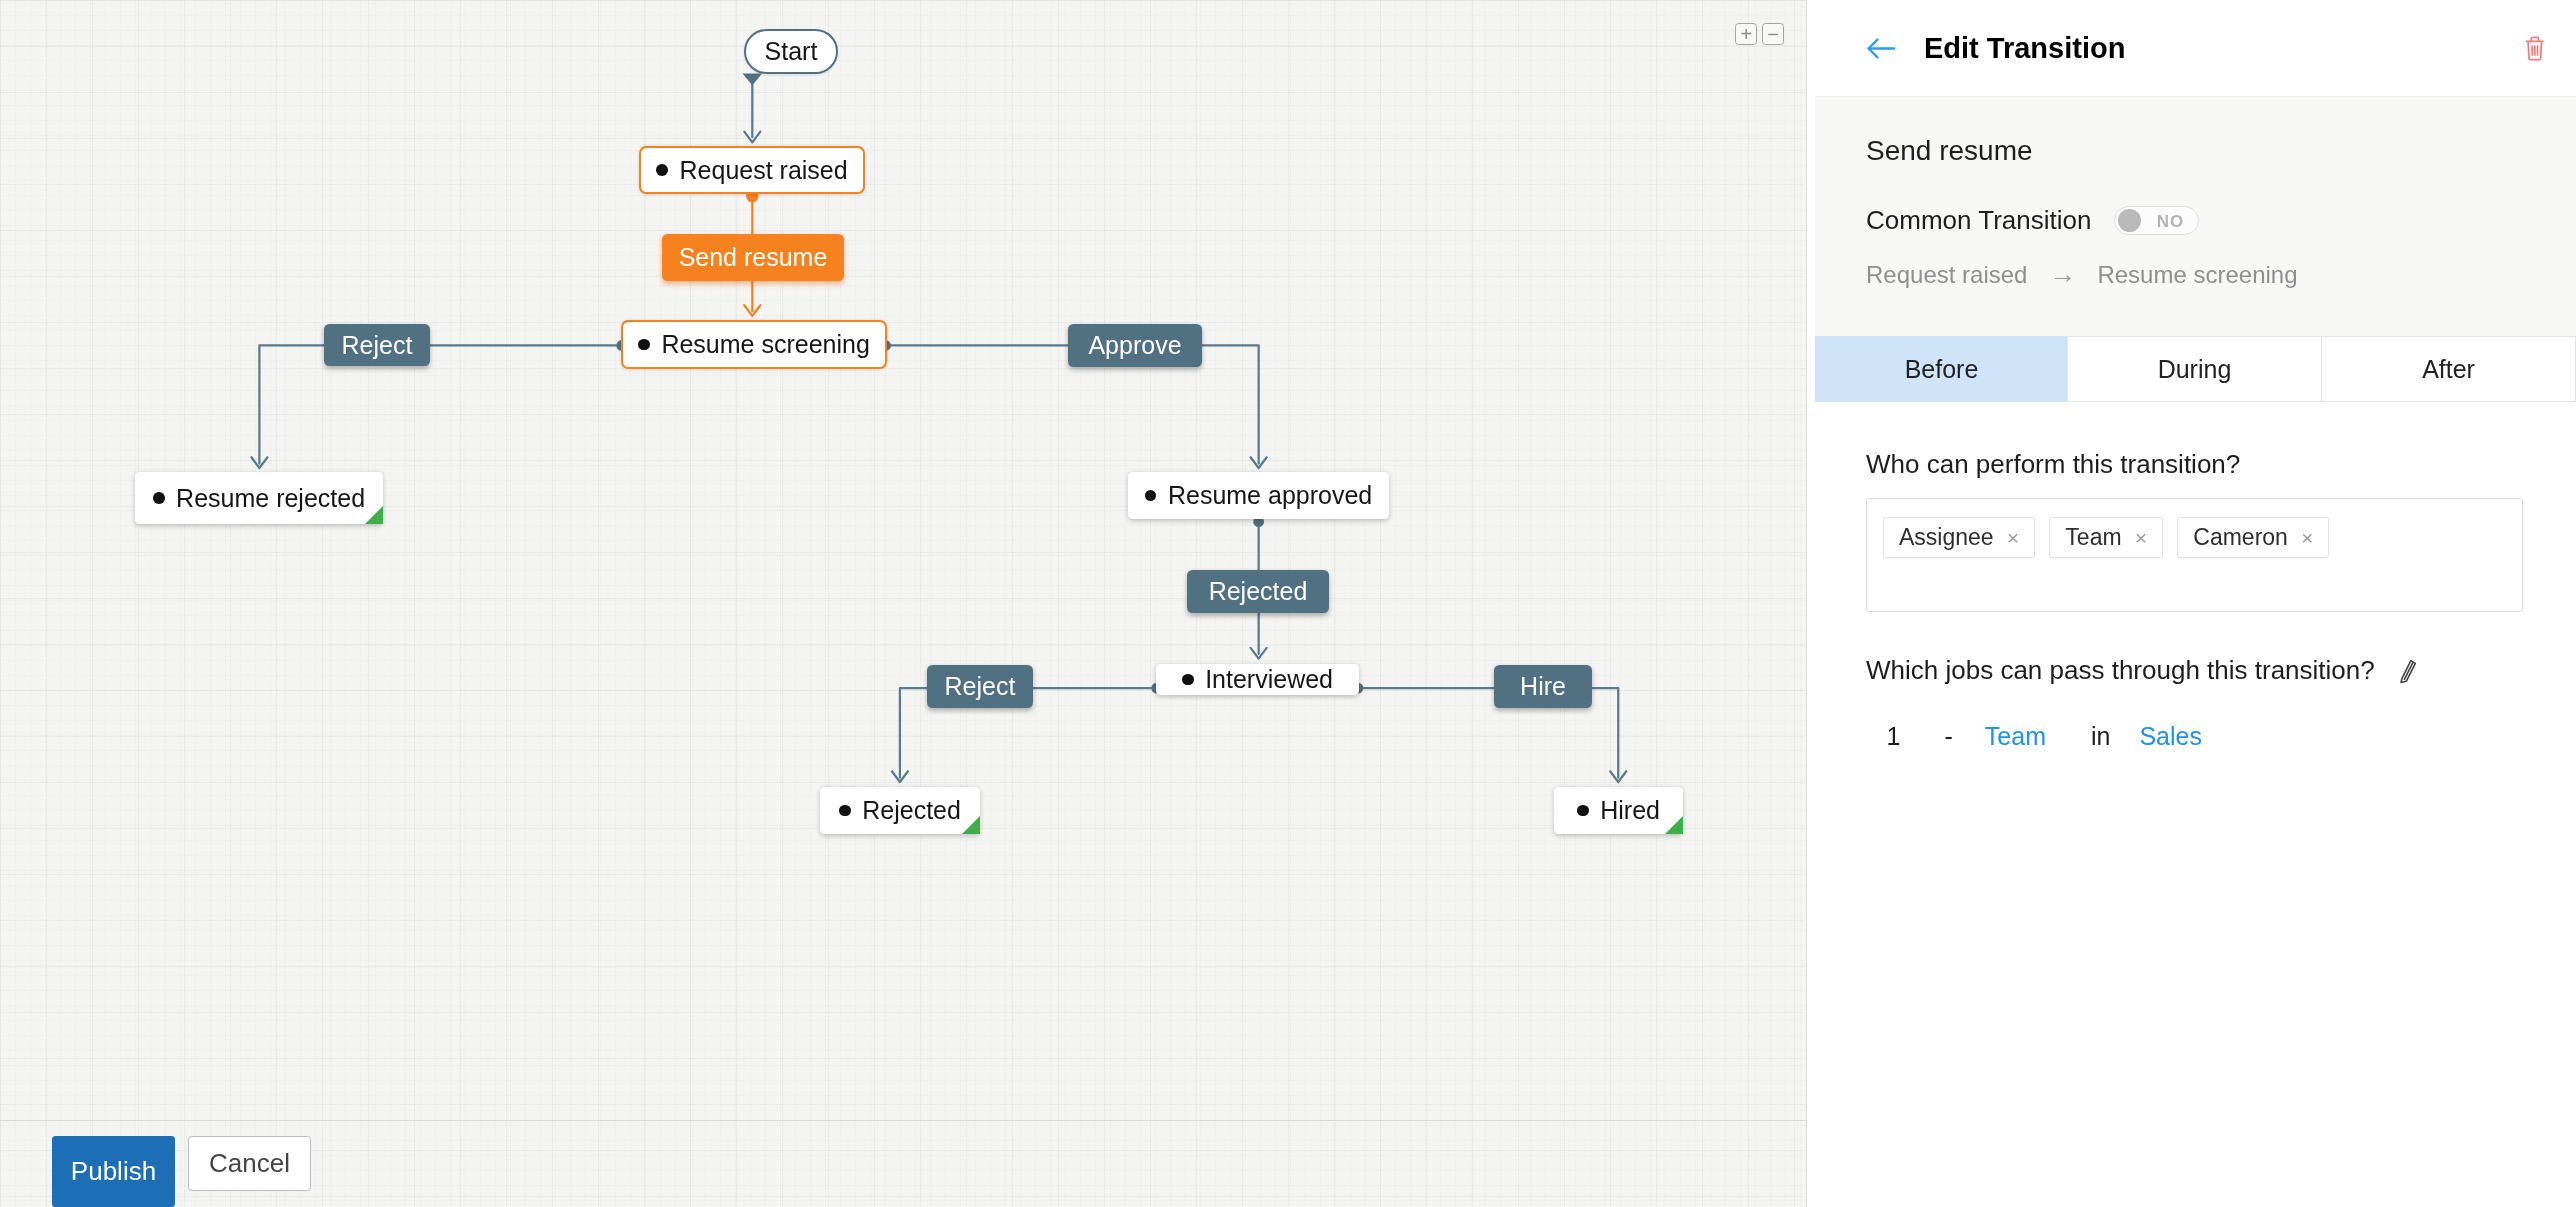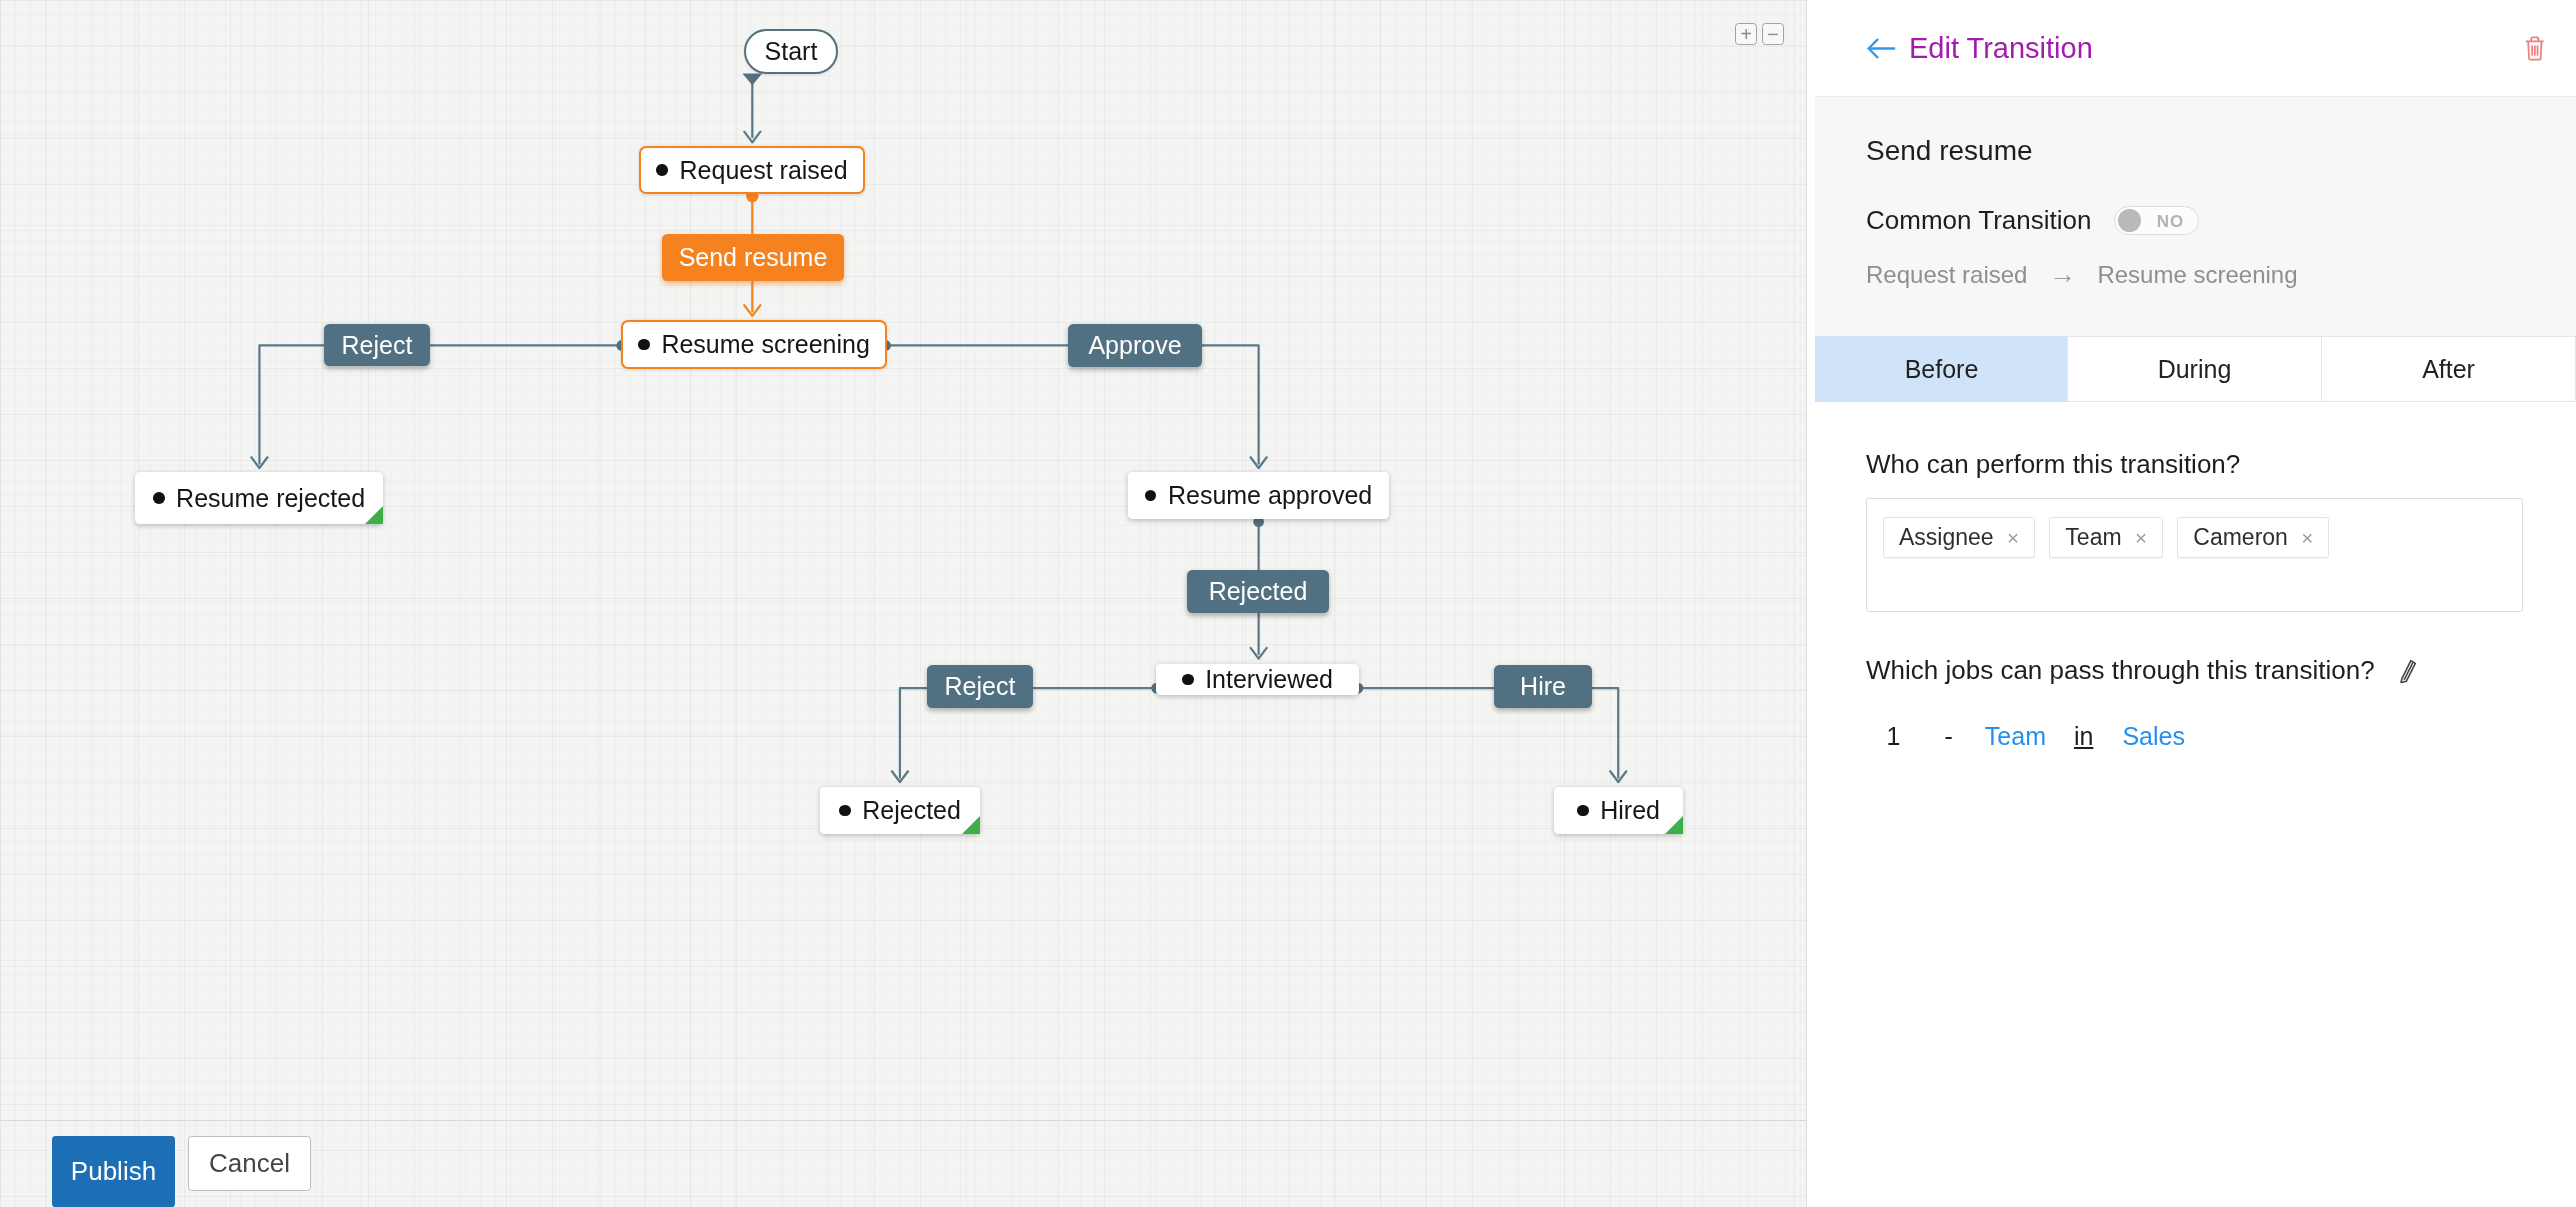--- a/index.html
+++ b/index.html
@@ -63,21 +63,21 @@
     font-family:inherit; cursor:pointer; }
   .btn-cancel { position:absolute; left:188px; top:15px; width:123px; height:55px;
     background:#fff; color:#454545; border:0.9px solid #bdbdbd; border-radius:3.6px; font-size:26px;
     font-family:inherit; cursor:pointer; }
 
   
   .panel { position:absolute; left:1815px; top:0; width:761px; height:1208px; background:#fff; }
   .panel-header { height:97px; display:flex; align-items:center; padding:0 31px 0 51px;
     border-bottom:0.9px solid #ededed; background:#fff; }
   .back-arrow { width:30px; height:25px; flex:0 0 auto; cursor:pointer; }
-  .panel-title { margin-left:13px; font-size:29px; font-weight:400; color:#a21caf; }
+  .panel-title { margin-left:28px; font-size:29px; font-weight:700; color:#000000; }
   .trash { margin-left:auto; width:19.7px; height:25px; cursor:pointer; }
 
   .panel-gray { background:#f7f7f6; height:239px; padding:38px 51px 0 51px; }
   .trans-name { font-size:28px; color:#1e1e1e; font-weight:400; }
   .common-row { margin-top:38px; display:flex; align-items:center; }
   .common-label { font-size:26px; color:#1e1e1e; }
   .toggle { margin-left:23px; width:85px; height:29px; border:0.9px solid #dedede; border-radius:15px;
     background:#fcfcfc; position:relative; cursor:pointer; }
   .knob { position:absolute; left:2.7px; top:1.8px; width:23px; height:23px; border-radius:50%;
     background:#b9b9b9; }
@@ -102,21 +102,21 @@
   .tag .x { margin-left:13.4px; color:#9a9a9a; font-size:20.6px; cursor:pointer; }
 
   .q2-row { margin-top:43px; display:flex; align-items:center; }
   .pen { margin-left:18px; width:25px; height:27px; cursor:pointer; }
   .criteria { margin-top:36px; padding-left:20.6px; display:flex; align-items:baseline;
     font-size:25px; color:#1e1e1e; }
   .criteria .idx { }
   .criteria .sep { margin-left:44px; }
   .criteria .lnk { color:#2490ee; cursor:pointer; }
   .criteria .fld { margin-left:32px; }
-  .criteria .op  { margin-left:28px;text-decoration:underline; }
+  .criteria .op  { margin-left:45px; }
   .criteria .val { margin-left:29px; }
 </style>
 </head>
 <body>
 
 <div class="workspace">
 
   <svg class="wires" width="1807" height="1208" viewBox="0 0 2020 1350">
     <g stroke="#5a7a8a" stroke-width="2.5" fill="none" stroke-linecap="round" stroke-linejoin="round">
 

